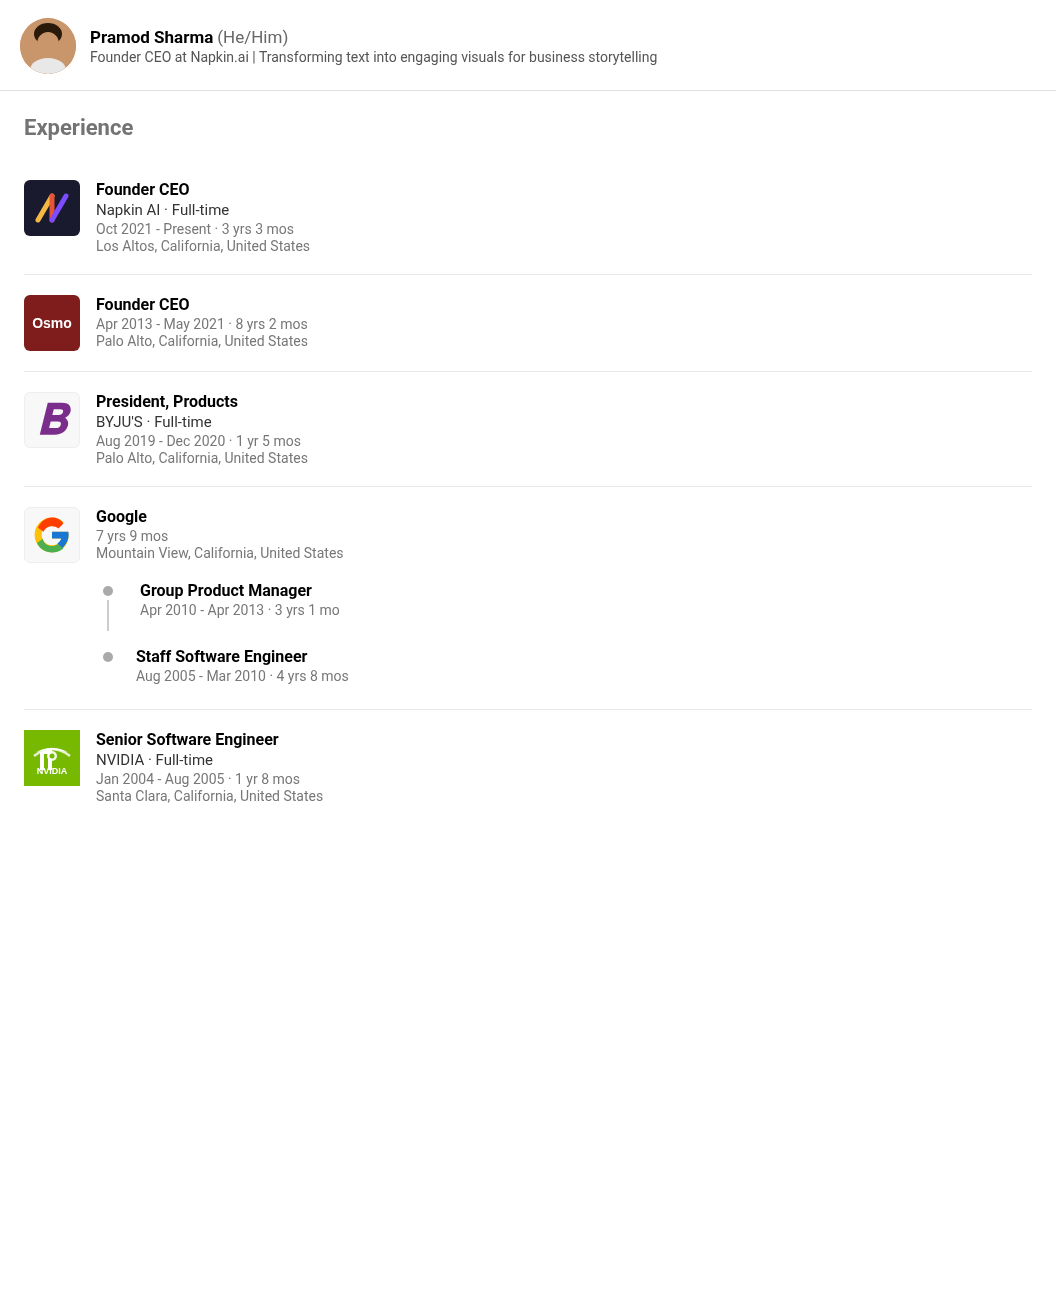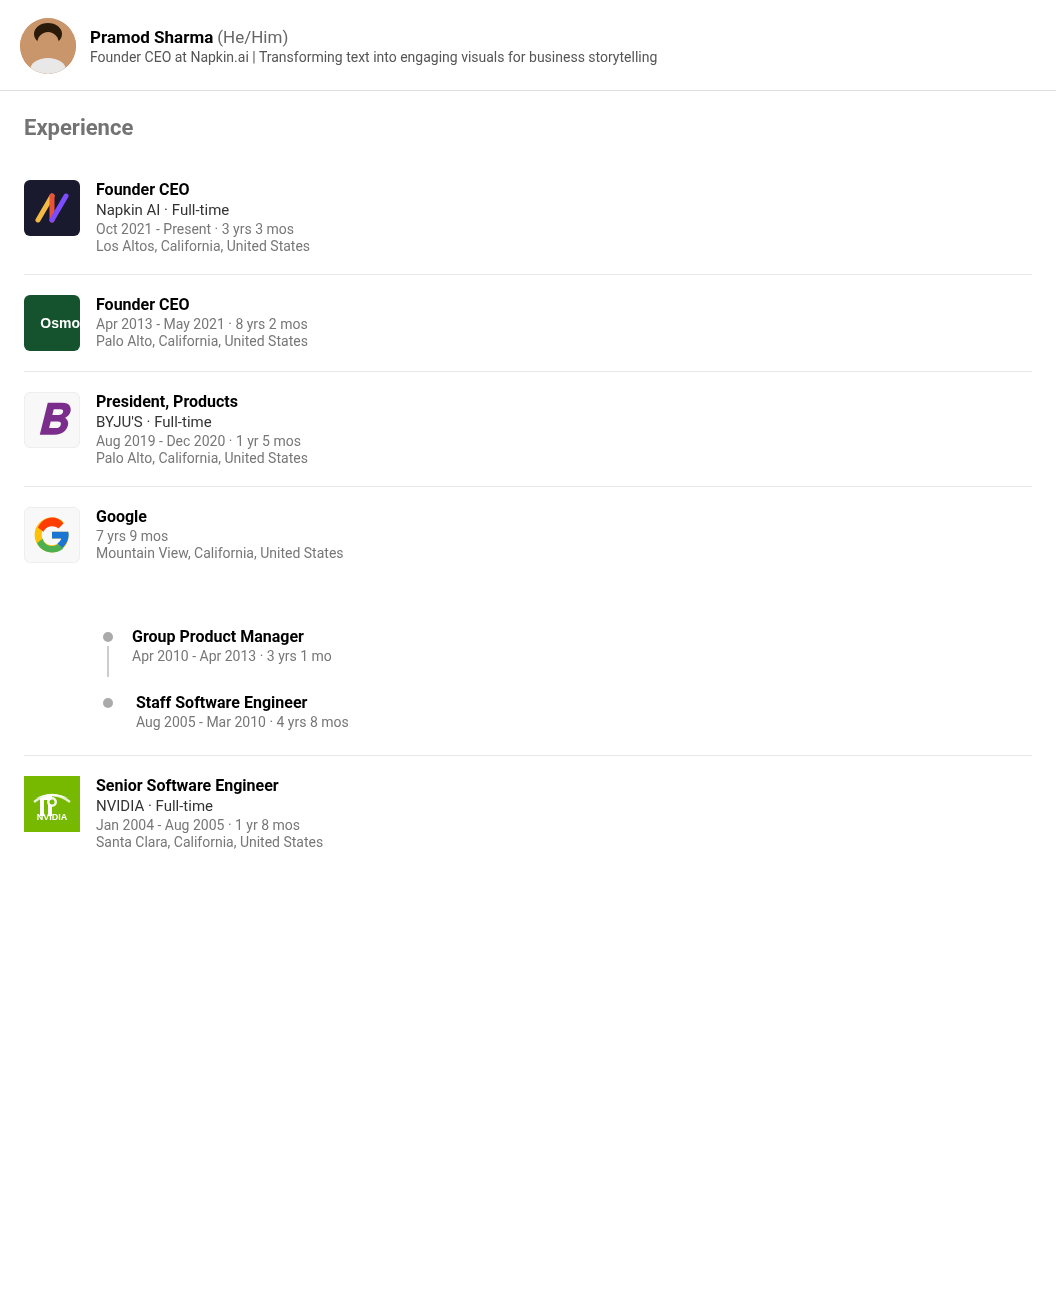--- a/index.html
+++ b/index.html
@@ -75,26 +75,25 @@
       overflow: hidden;
       font-size: 13px;
       font-weight: 700;
     }
 
     .logo-napkin {
       background: #1a1a2e;
     }
 
     .logo-osmo {
-      background: #14532d;
+      background: #7f1d1d;
       color: white;
       font-size: 15px;
       font-weight: 700;
       font-style: normal;
-      justify-content: flex-end;
     }
 
     .logo-byjus {
       background: #f8f8f8;
       border: 1px solid #eee;
     }
 
     .logo-google {
       background: #f8f8f8;
       border: 1px solid #eee;
@@ -253,21 +252,21 @@
       </div>
       <div class="experience-content">
         <div class="job-title">Google</div>
         <div class="job-duration">7 yrs 9 mos</div>
         <div class="job-location">Mountain View, California, United States</div>
       </div>
     </div>
 
     <div style="padding-left: 72px; padding-bottom: 16px;">
 
-      <div style="display: flex; gap: 12px; padding: 8px 0; position: relative; margin-top: 46px;">
+      <div style="display: flex; gap: 20px; padding: 8px 0; position: relative;">
         <div style="display: flex; flex-direction: column; align-items: center; width: 24px; flex-shrink: 0;">
           <div style="width: 10px; height: 10px; border-radius: 50%; background: #aaa; margin-top: 5px; flex-shrink: 0;"></div>
           <div style="width: 2px; background: #ccc; flex: 1; margin-top: 4px;"></div>
         </div>
         <div style="padding-bottom: 12px;">
           <div class="job-title">Group Product Manager</div>
           <div class="job-duration">Apr 2010 - Apr 2013 · 3 yrs 1 mo</div>
         </div>
       </div>
 

